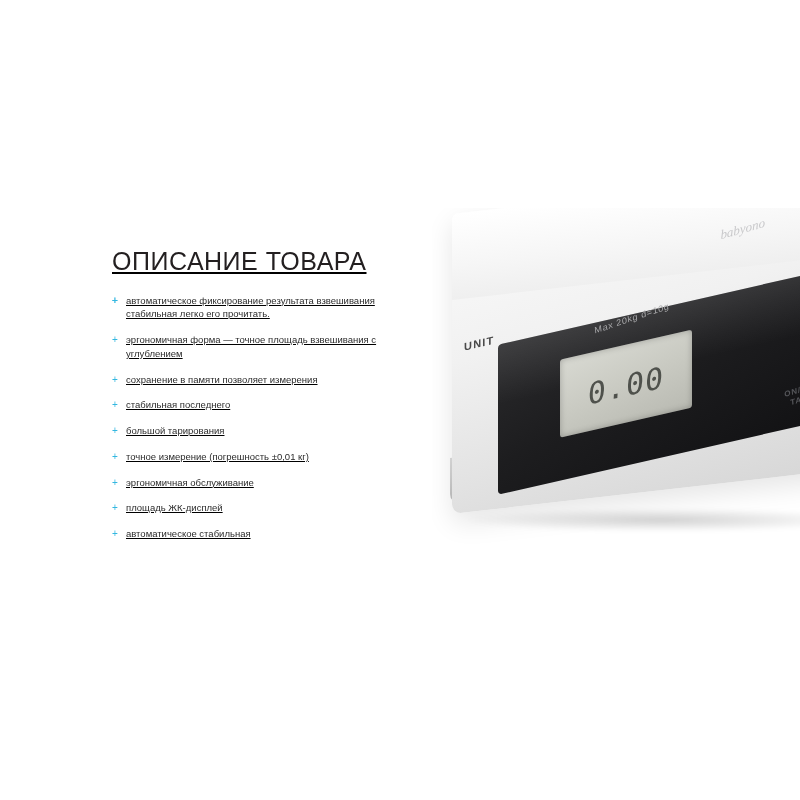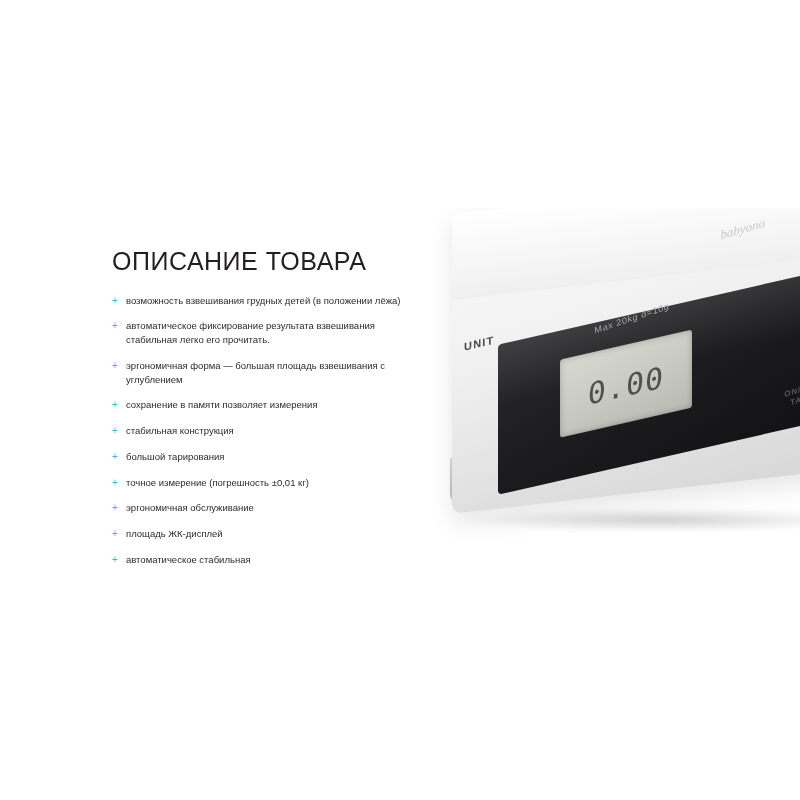--- a/index.html
+++ b/index.html
@@ -21,20 +21,21 @@
     height: 800px;
     background: #ffffff;
   }
 
   
   .content {
     position: absolute;
     left: 112px;
     top: 248px;
     width: 300px;
+    text-decoration: underline;
   }
 
   .title {
     font-size: 25px;
     letter-spacing: 0.5px;
     color: #231f20;
     font-weight: 400;
     margin: 0 0 18px 0;
     line-height: 1.1;
     font-family: "Liberation Sans", sans-serif;
@@ -235,37 +236,36 @@
 <body>
 
 <div class="page">
 
   <div class="content">
     <h1 class="title">ОПИСАНИЕ ТОВАРА</h1>
 
     <ul class="feature-list">
       <li class="feature-item">
         <span class="plus">+</span>
-        <span>возможность взвешивания грудных детей (в положении лёжа)</span>
       </li>
       <li class="feature-item">
         <span class="plus">+</span>
         <span>автоматическое фиксирование результата взвешивания стабильная легко его прочитать.</span>
       </li>
       <li class="feature-item">
         <span class="plus">+</span>
-        <span>эргономичная форма — большая площадь взвешивания с углублением</span>
+        <span>эргономичная форма — точное площадь взвешивания с углублением</span>
       </li>
       <li class="feature-item">
         <span class="plus">+</span>
         <span>сохранение в памяти позволяет измерения</span>
       </li>
       <li class="feature-item">
         <span class="plus">+</span>
-        <span>стабильная конструкция</span>
+        <span>стабильная последнего</span>
       </li>
       <li class="feature-item">
         <span class="plus">+</span>
         <span>большой тарирования</span>
       </li>
       <li class="feature-item">
         <span class="plus">+</span>
         <span>точное измерение (погрешность ±0,01 кг)</span>
       </li>
       <li class="feature-item">

